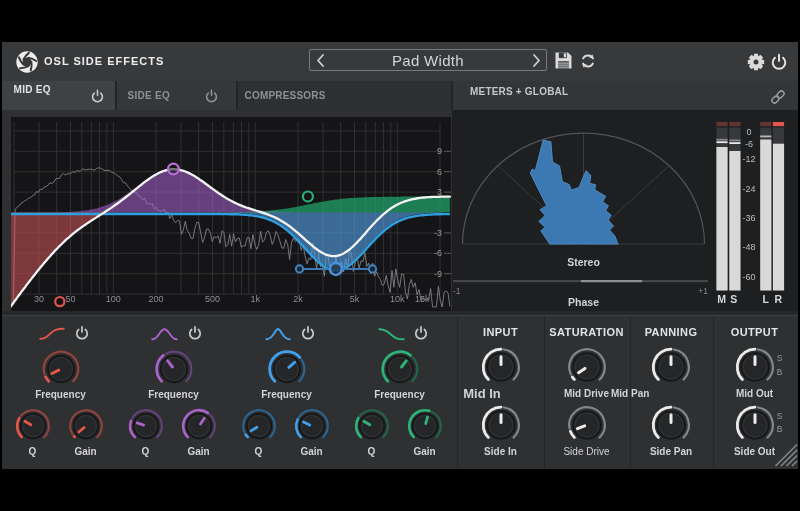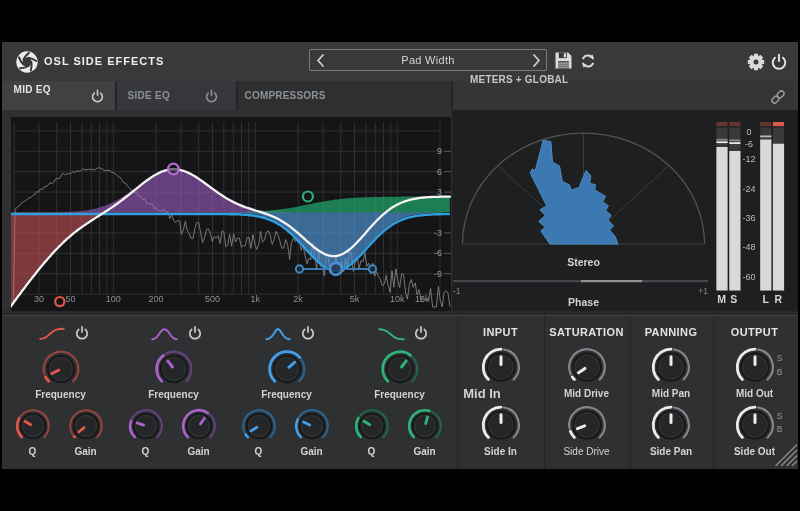--- a/index.html
+++ b/index.html
@@ -18,21 +18,21 @@
     <circle cx="12" cy="12" r="10.7" fill="#ededed"></circle>
     <path d="M 16.40 12.00 C 16.85 14.80 16.56 17.83 15.78 20.50" stroke="#37393b" stroke-width="2.0" fill="none" stroke-linecap="round"></path>
     <path d="M 13.36 16.18 C 10.84 17.48 7.86 18.13 5.09 18.22" stroke="#37393b" stroke-width="2.0" fill="none" stroke-linecap="round"></path>
     <path d="M 8.44 14.59 C 6.43 12.59 4.89 9.96 3.95 7.35" stroke="#37393b" stroke-width="2.0" fill="none" stroke-linecap="round"></path>
     <path d="M 8.44 9.41 C 9.72 6.88 11.74 4.60 13.93 2.90" stroke="#37393b" stroke-width="2.0" fill="none" stroke-linecap="round"></path>
     <path d="M 13.36 7.82 C 16.16 8.25 18.95 9.47 21.25 11.03" stroke="#37393b" stroke-width="2.0" fill="none" stroke-linecap="round"></path>
     <circle cx="12" cy="12" r="4.5" fill="#37393b"></circle>
   </svg>
 <div style="position:absolute;font-size:11px;color:#ececec;font-weight:700;letter-spacing:1.0px;line-height:13px;left:44.0px;top:55.0px;white-space:nowrap;">OSL SIDE EFFECTS</div>
 <div style="position:absolute;left:309px;top:49px;width:238px;height:22px;border:1px solid #77797d;border-radius:2px;"></div>
-<div style="position:absolute;font-size:11px;color:#d2d3d4;font-weight:400;letter-spacing:0.3px;line-height:13px;left:368.0px;top:54.0px;width:120px;text-align:center;">Pad Width</div>
+<div style="position:absolute;font-size:15px;color:#d2d3d4;font-weight:400;letter-spacing:0.3px;line-height:13px;left:368.0px;top:54.0px;width:120px;text-align:center;">Pad Width</div>
 <svg style="position:absolute;left:314px;top:53px" width="14" height="15">
     <path d="M9 2 L4 7.5 L9 13" stroke="#cfd0d1" stroke-width="1.8" fill="none" stroke-linecap="round" stroke-linejoin="round"></path>
   </svg>
 <svg style="position:absolute;left:529px;top:53px" width="14" height="15">
     <path d="M5 2 L10 7.5 L5 13" stroke="#cfd0d1" stroke-width="1.8" fill="none" stroke-linecap="round" stroke-linejoin="round"></path>
   </svg>
 <svg style="position:absolute;left:554px;top:51px" width="19" height="19" viewBox="0 0 19 19">
 <path d="M1.5 1.5 H14 L17.5 5 V17.5 H1.5 Z" fill="#dadada"></path>
 <rect x="4.8" y="1.5" width="8" height="5.6" fill="#37393b"></rect>
 <rect x="9.8" y="2.3" width="2.2" height="4" fill="#dadada"></rect>
@@ -65,21 +65,21 @@
 <svg style="position:absolute;left:90px;top:89px" width="15" height="15">
     <path d="M 10.65 4.05 A 4.90 4.90 0 1 1 4.35 4.05" stroke="#c9cacc" stroke-width="1.6" fill="none" stroke-linecap="round"></path>
     <line x1="7.5" y1="1.3999999999999995" x2="7.5" y2="6.3" stroke="#c9cacc" stroke-width="1.6" stroke-linecap="round"></line>
   </svg>
 <div style="position:absolute;font-size:10px;color:#8e9194;font-weight:700;letter-spacing:0.3px;line-height:12px;left:127.5px;top:90.0px;white-space:nowrap;text-align:center;">SIDE EQ</div>
 <svg style="position:absolute;left:204px;top:89px" width="15" height="15">
     <path d="M 10.65 4.05 A 4.90 4.90 0 1 1 4.35 4.05" stroke="#8e9194" stroke-width="1.6" fill="none" stroke-linecap="round"></path>
     <line x1="7.5" y1="1.3999999999999995" x2="7.5" y2="6.3" stroke="#8e9194" stroke-width="1.6" stroke-linecap="round"></line>
   </svg>
 <div style="position:absolute;font-size:10px;color:#8e9194;font-weight:700;letter-spacing:0.2px;line-height:12px;left:244.5px;top:90.0px;white-space:nowrap;">COMPRESSORS</div>
-<div style="position:absolute;font-size:10px;color:#c4c6c8;font-weight:700;letter-spacing:0.2px;line-height:12px;left:470.0px;top:74px;white-space:nowrap;">METERS + GLOBAL</div>
+<div style="position:absolute;font-size:10px;color:#c4c6c8;font-weight:700;letter-spacing:0.2px;line-height:12px;left:470.0px;top:86px;white-space:nowrap;">METERS + GLOBAL</div>
 <svg style="position:absolute;left:770px;top:89px" width="16" height="16" viewBox="0 0 16 16">
 <g transform="rotate(-45 8 8)" stroke="#9a9b9c" stroke-width="1.5" fill="none">
 <rect x="0.6" y="5.4" width="7.4" height="5.2" rx="2.6"></rect>
 <rect x="8.0" y="5.4" width="7.4" height="5.2" rx="2.6"></rect>
 </g>
   </svg>
 <svg style="position:absolute;left:11px;top:117px" width="440" height="194">
     <line x1="3.0" y1="5.1" x2="3.0" y2="177.1" stroke="#303032" stroke-width="1"></line>
     <line x1="28.0" y1="5.1" x2="28.0" y2="177.1" stroke="#303032" stroke-width="1"></line>
     <line x1="45.7" y1="5.1" x2="45.7" y2="177.1" stroke="#303032" stroke-width="1"></line>
@@ -355,21 +355,21 @@
   </svg>
 <div style="position:absolute;font-size:10px;color:#d2d3d5;font-weight:400;letter-spacing:0px;line-height:12px;left:526.5px;top:446.0px;width:120px;text-align:center;">Side Drive</div>
 <div style="position:absolute;font-size:11px;color:#e2e3e4;font-weight:700;letter-spacing:0.4px;line-height:13px;left:611.0px;top:325.5px;width:120px;text-align:center;">PANNING</div>
 <svg style="position:absolute;left:649.0px;top:345.0px" width="44" height="44">
     <path d="M 25.09 4.47 A 17.80 17.80 0 0 1 34.59 34.59" stroke="#84868a" stroke-width="2.2" fill="none" stroke-linecap="round"></path>
     <path d="M 9.41 34.59 A 17.80 17.80 0 0 1 22.00 4.20" stroke="#ebebeb" stroke-width="2.8" fill="none" stroke-linecap="round"></path>
     <circle cx="22.0" cy="22.0" r="13.8" fill="#242628" stroke="#17181a" stroke-width="2"></circle>
     <circle cx="22.0" cy="22.0" r="12.0" fill="none" stroke="rgba(255,255,255,0.05)" stroke-width="1.5"></circle>
     <line x1="22.00" y1="11.80" x2="22.00" y2="19.50" stroke="#ebebeb" stroke-width="3.0" stroke-linecap="round"></line>
   </svg>
-<div style="position:absolute;font-size:10px;color:#d2d3d5;font-weight:700;letter-spacing:0px;line-height:12px;left:611.0px;top:388.0px;width:120px;text-align:center;">Mid Pan</div>
+<div style="position:absolute;font-size:10px;color:#d2d3d5;font-weight:700;letter-spacing:0px;line-height:12px;left:611.0px;top:388.0px;width:120px;">Mid Pan</div>
 <svg style="position:absolute;left:649.0px;top:402.5px" width="44" height="44">
     <path d="M 25.09 4.47 A 17.80 17.80 0 0 1 34.59 34.59" stroke="#84868a" stroke-width="2.2" fill="none" stroke-linecap="round"></path>
     <path d="M 9.41 34.59 A 17.80 17.80 0 0 1 22.00 4.20" stroke="#ebebeb" stroke-width="2.8" fill="none" stroke-linecap="round"></path>
     <circle cx="22.0" cy="22.0" r="13.8" fill="#242628" stroke="#17181a" stroke-width="2"></circle>
     <circle cx="22.0" cy="22.0" r="12.0" fill="none" stroke="rgba(255,255,255,0.05)" stroke-width="1.5"></circle>
     <line x1="22.00" y1="11.80" x2="22.00" y2="19.50" stroke="#ebebeb" stroke-width="3.0" stroke-linecap="round"></line>
   </svg>
 <div style="position:absolute;font-size:10px;color:#d2d3d5;font-weight:700;letter-spacing:0px;line-height:12px;left:611.0px;top:446.0px;width:120px;text-align:center;">Side Pan</div>
 <div style="position:absolute;font-size:11px;color:#e2e3e4;font-weight:700;letter-spacing:0.4px;line-height:13px;left:694.5px;top:325.5px;width:120px;text-align:center;">OUTPUT</div>
 <svg style="position:absolute;left:732.5px;top:345.0px" width="44" height="44">

